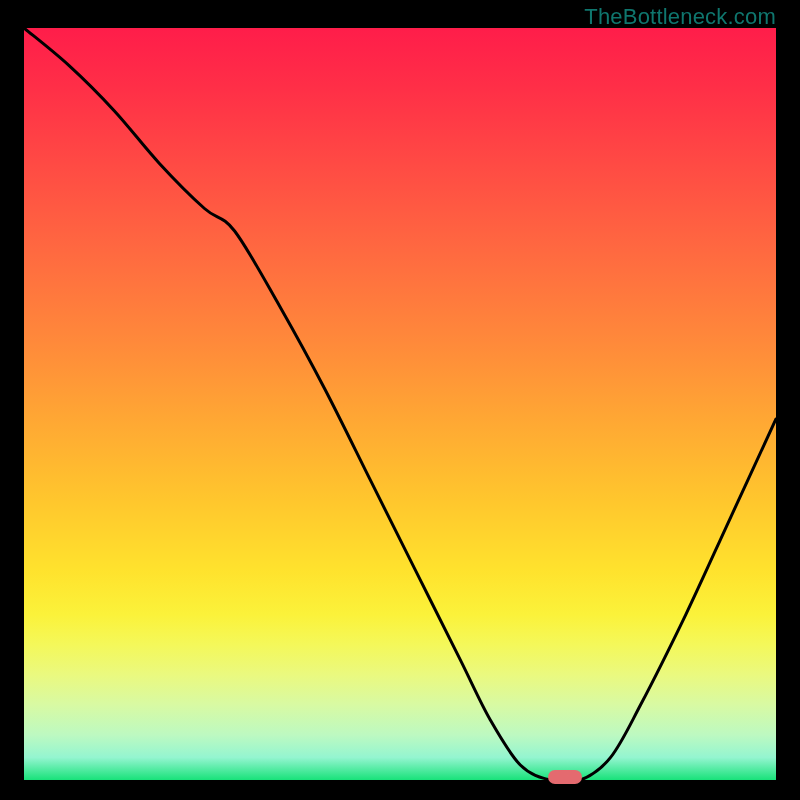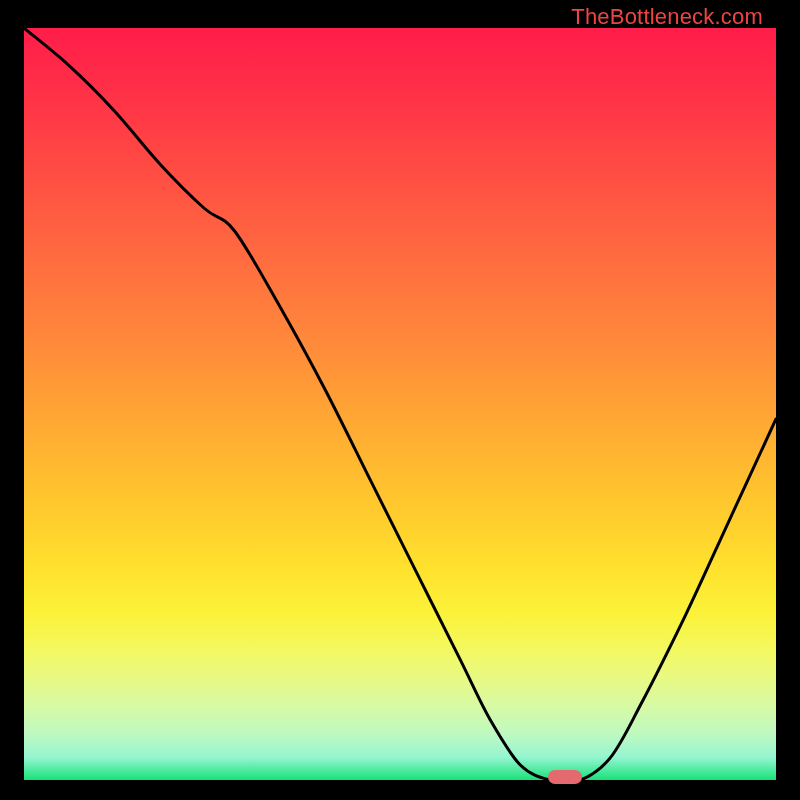--- a/index.html
+++ b/index.html
@@ -8,22 +8,22 @@
     width: 800px;
     height: 800px;
     background: #000;
     font-family: Arial, sans-serif;
     position: relative;
     overflow: hidden;
   }
   .watermark {
     position: absolute;
     top: 4px;
-    right: 37px;
-    color: #ef4444;
+    right: 24px;
+    color: #0f766e;
     font-size: 22px;
     font-weight: 500;
     z-index: 10;
     letter-spacing: 0.2px;
   }
   .plot-area {
     position: absolute;
     left: 24px;
     top: 28px;
     width: 752px;

